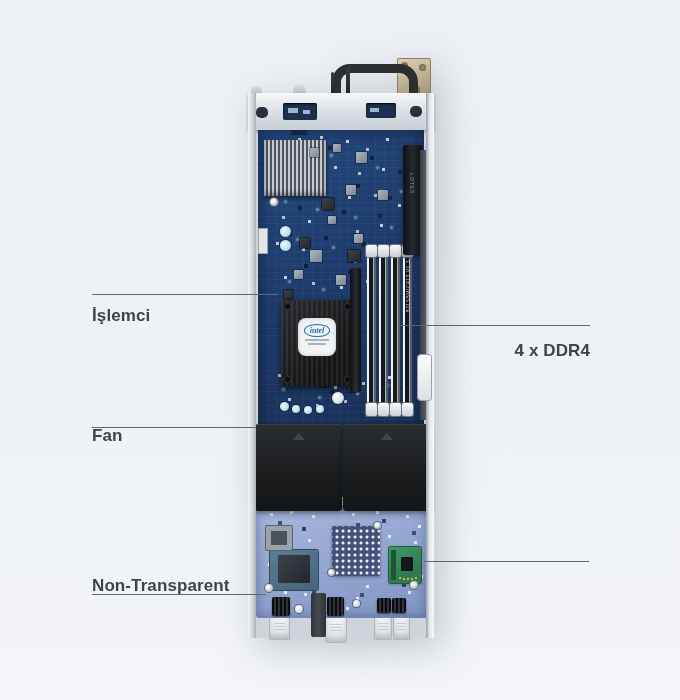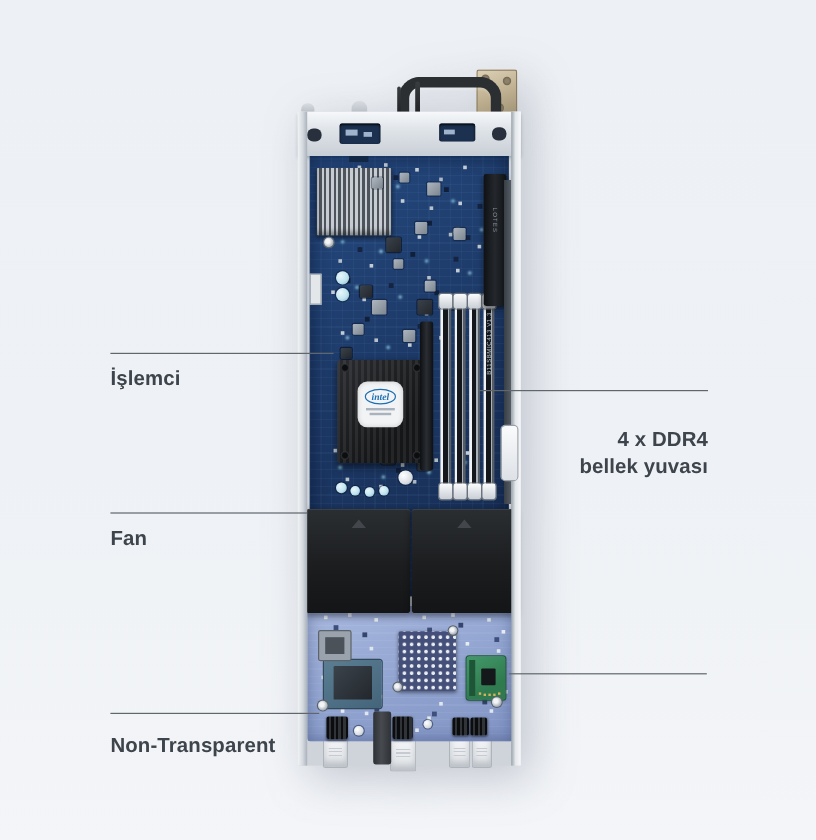--- a/index.html
+++ b/index.html
@@ -312,28 +312,27 @@
     <div class="rail-dark"></div>
     <div class="rail l"></div>
     <div class="rail r"></div>
     <div class="rail-tab"></div>
   </div>
 
   <div class="cline" style="left:92px;top:294px;width:186px;"></div>
   <div class="clabel" style="left:92px;top:305px;">İşlemci</div>
 
   <div class="cline" style="left:399px;top:325px;width:191px;"></div>
-  <div class="clabel right" style="right:90px;top:356px;">
+  <div class="clabel right" style="right:90px;top:340px;">
     <span style="display:block;">4 x DDR4</span>
-    <span style="display:block;">bellek yuvası</span>
   </div>
 
   <div class="cline" style="left:92px;top:427px;width:164px;"></div>
-  <div class="clabel" style="left:92px;top:438px;">Fan</div>
+  <div class="clabel" style="left:92px;top:425px;">Fan</div>
 
   <div class="cline" style="left:424px;top:561px;width:165px;"></div>
 
   <div class="cline" style="left:92px;top:594px;width:174px;"></div>
-  <div class="clabel" style="left:92px;top:611px;text-align:right;">
+  <div class="clabel" style="left:92px;top:575px;text-align:right;">
     <span style="display:block;">Non-Transparent</span>
   </div>
 
 </div>
 
 </body></html>

